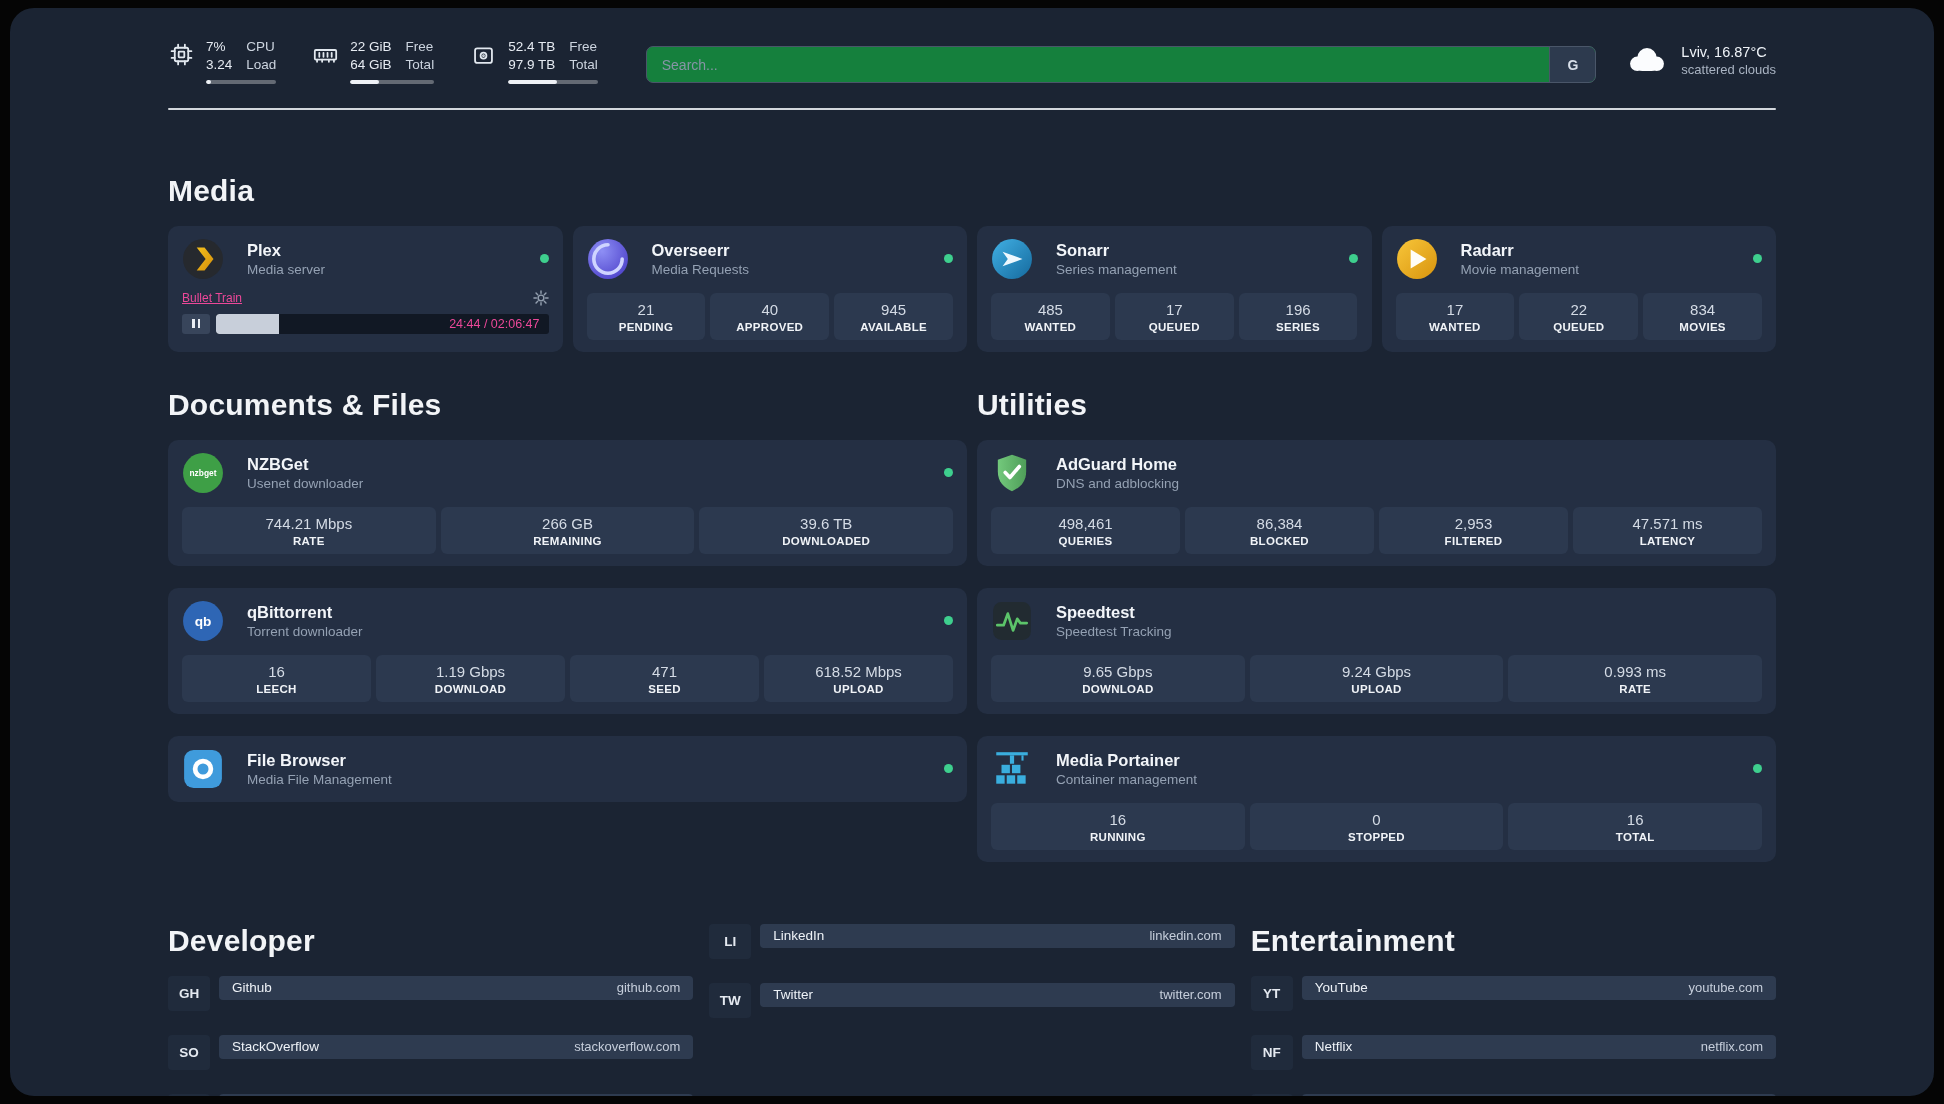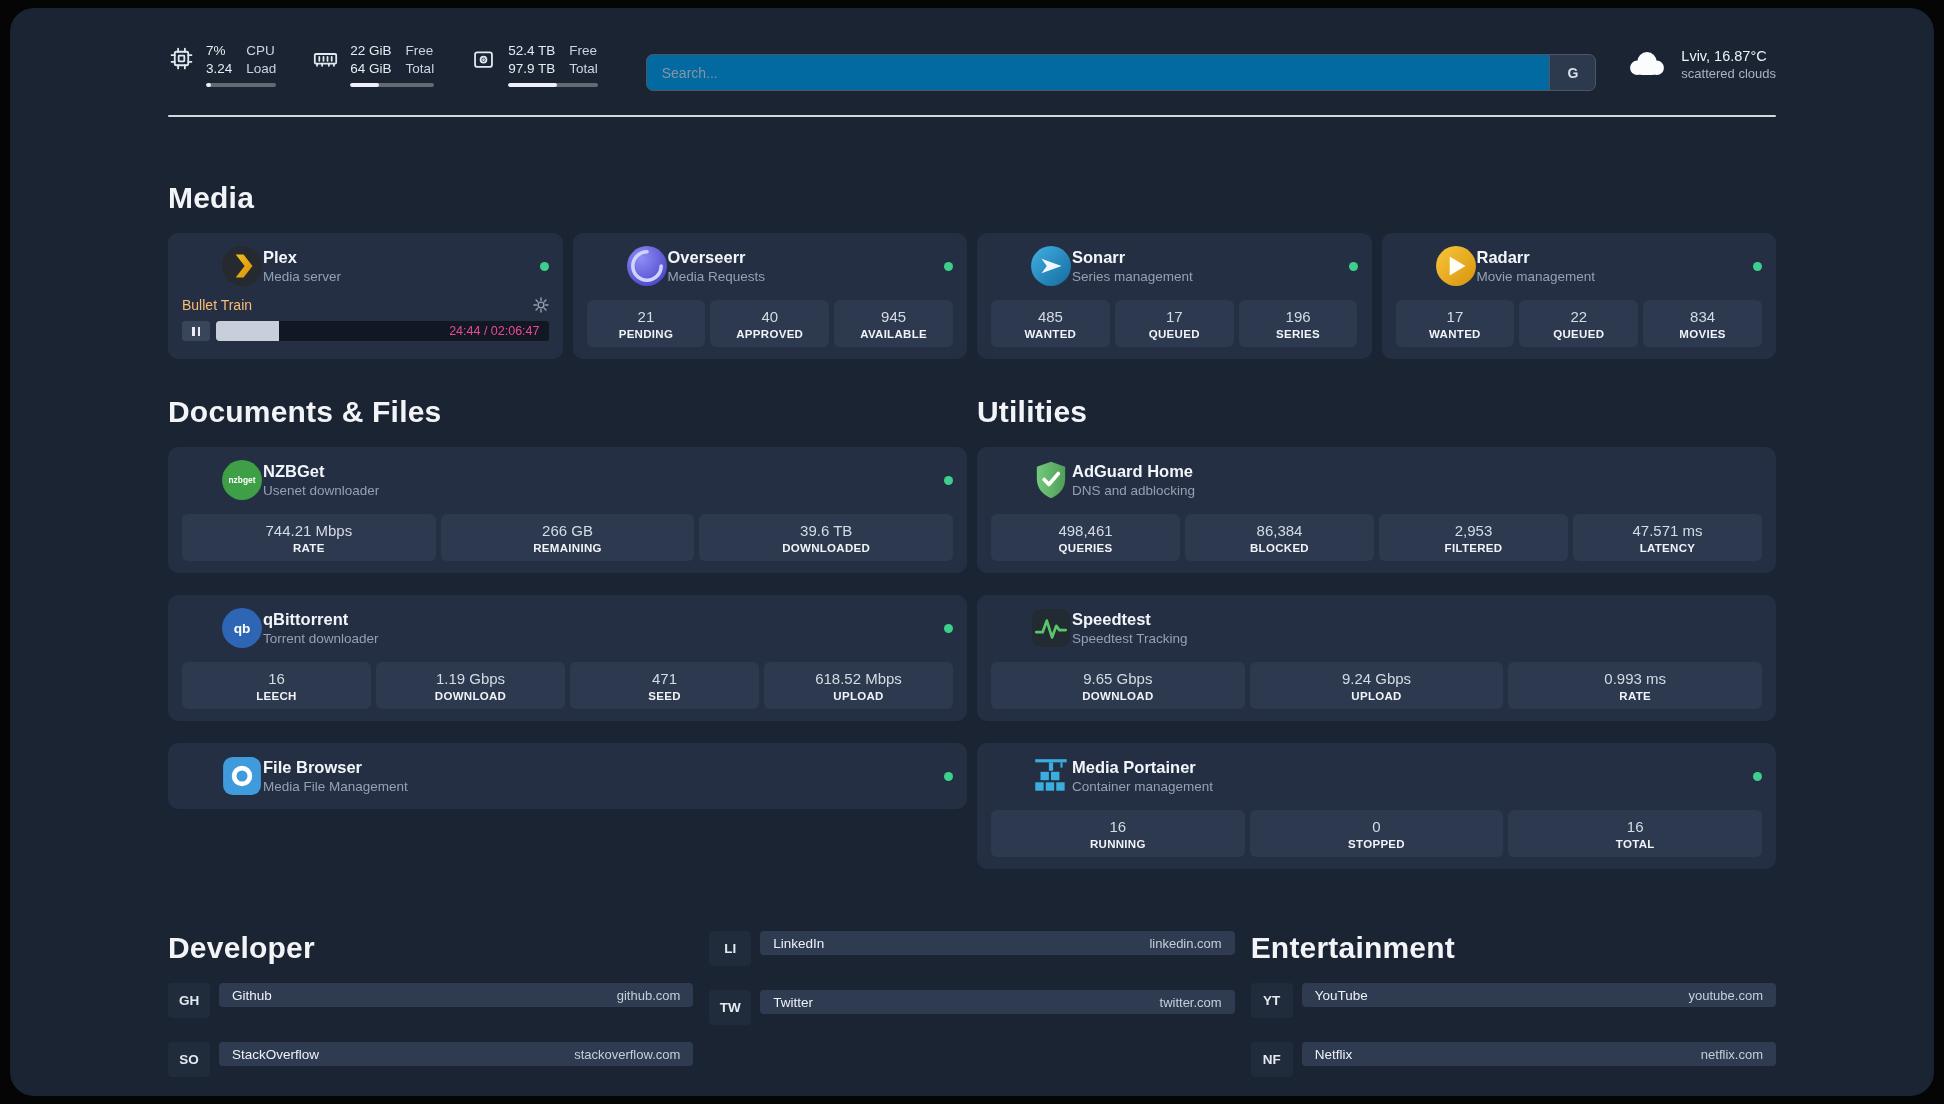--- a/index.html
+++ b/index.html
@@ -21,22 +21,22 @@
   .sys { display: flex; gap: 11px; align-items: flex-start; margin-right: 36px; }
   .sys-icon { margin-top: 3px; display: block; }
   .sys-body { display: flex; flex-direction: column; }
   .sys-rows { display: flex; gap: 14px; font-size: 13.5px; line-height: 1.32; }
   .sys-col { display: flex; flex-direction: column; }
   .sys-vals { color: #e6ebf2; }
   .sys-labels { color: #ccd4df; }
   .sys-bar { margin-top: 6px; height: 4px; border-radius: 2px; background: rgba(255,255,255,0.32); overflow: hidden; }
   .sys-fill { display: block; height: 100%; background: #eef1f6; border-radius: 2px; }
 
-  .search { flex: 1; display: flex; align-items: stretch; height: 37px; margin: 16px 28px 0 12px;
-            border: 1px solid #4a5669; border-radius: 7px; background: #0369a1; overflow: hidden; }
+  .search { flex: 1; display: flex; align-items: stretch; height: 37px; margin: 8px 28px 0 12px;
+            border: 1px solid #4a5669; border-radius: 7px; background: #15803d; overflow: hidden; }
   .search input { flex: 1; background: transparent; border: none; outline: none;
                   padding: 0 15px; font-size: 14px; color: #dfe5ee; font-family: inherit; }
   .search input::placeholder { color: #8794a6; }
   .search-eng { width: 46px; border: none; border-left: 1px solid #4a5669; background: #2d3a4e;
                 color: #d9e0ea; font-size: 14px; font-weight: 600; cursor: pointer; font-family: inherit; }
 
   .weather { display: flex; align-items: center; gap: 11px; }
   .weather .w1 { font-size: 14.5px; color: #eff3f8; }
   .weather .w2 { font-size: 13px; color: #a9b3c2; margin-top: 2px; }
 
@@ -45,35 +45,35 @@
   
   h2.sec { font-size: 30px; font-weight: 600; color: #f2f4f7; letter-spacing: .2px; }
   .sec-media { margin: 64px 0 18px; }
   .grid4 { display: grid; grid-template-columns: repeat(4, 1fr); gap: 10px; }
   .cols2 { display: grid; grid-template-columns: 1fr 1fr; gap: 10px; align-items: start; margin-top: 36px; }
   .col h2.sec { margin-bottom: 18px; }
   .stack { display: flex; flex-direction: column; gap: 22px; }
 
   
   .card { background: var(--card-bg, #242f43); border-radius: 10px; padding: 12px 14px; cursor: pointer; }
-  .card-head { display: flex; align-items: center; gap: 0; margin-left: 39px; }
+  .card-head { display: flex; align-items: center; gap: 23px; }
   .app-icon { width: 42px; height: 42px; flex: 0 0 42px; display: block; }
   .app-icon svg { width: 42px; height: 42px; display: block; }
   .app-name { font-size: 16.5px; font-weight: 600; color: #f2f5f9; }
   .app-sub { font-size: 13.5px; color: #94a1b3; margin-top: 2px; }
   .dot { width: 9px; height: 9px; border-radius: 50%; background: var(--status-online, #3ecf8e); margin-left: auto; flex: 0 0 9px; }
 
   .stats { display: flex; gap: 5px; margin-top: 13px; }
   .stat { flex: 1; background: var(--stat-bg, #2c394f); border-radius: 6px; padding: 8px 4px 7px; text-align: center; }
   .stat-value { font-size: 15px; color: #d4dbe5; }
   .stat-label { font-size: 11.5px; font-weight: 700; color: #f0f3f7; letter-spacing: .3px; margin-top: 3px; }
 
   
   .np-title-row { display: flex; justify-content: space-between; align-items: center; margin-top: 10px; }
-  .np-title { font-size: 14px; color: #fdba74; }
+  .np-title { font-size: 12px; color: #ec4899; text-decoration: underline; }
   .gear { display: flex; align-items: center; cursor: pointer; }
   .np-controls { display: flex; gap: 6px; margin-top: 8px; align-items: center; }
   .pause-btn { width: 28px; height: 20px; background: #38455b; border: none; border-radius: 3px;
                display: flex; align-items: center; justify-content: center; gap: 3px; cursor: pointer; }
   .pause-btn i { display: block; width: 2.5px; height: 9px; background: #eaeef4; }
   .np-track { position: relative; flex: 1; height: 20px; background: #111824; border-radius: 3px; overflow: hidden; }
   .np-fill { position: absolute; left: 0; top: 0; bottom: 0; background: #c8cfda; border-radius: 3px 0 0 3px; }
   .np-time { position: absolute; right: 9px; top: 0; line-height: 20px; font-size: 12.5px; color: #ec4899; }
 
   

